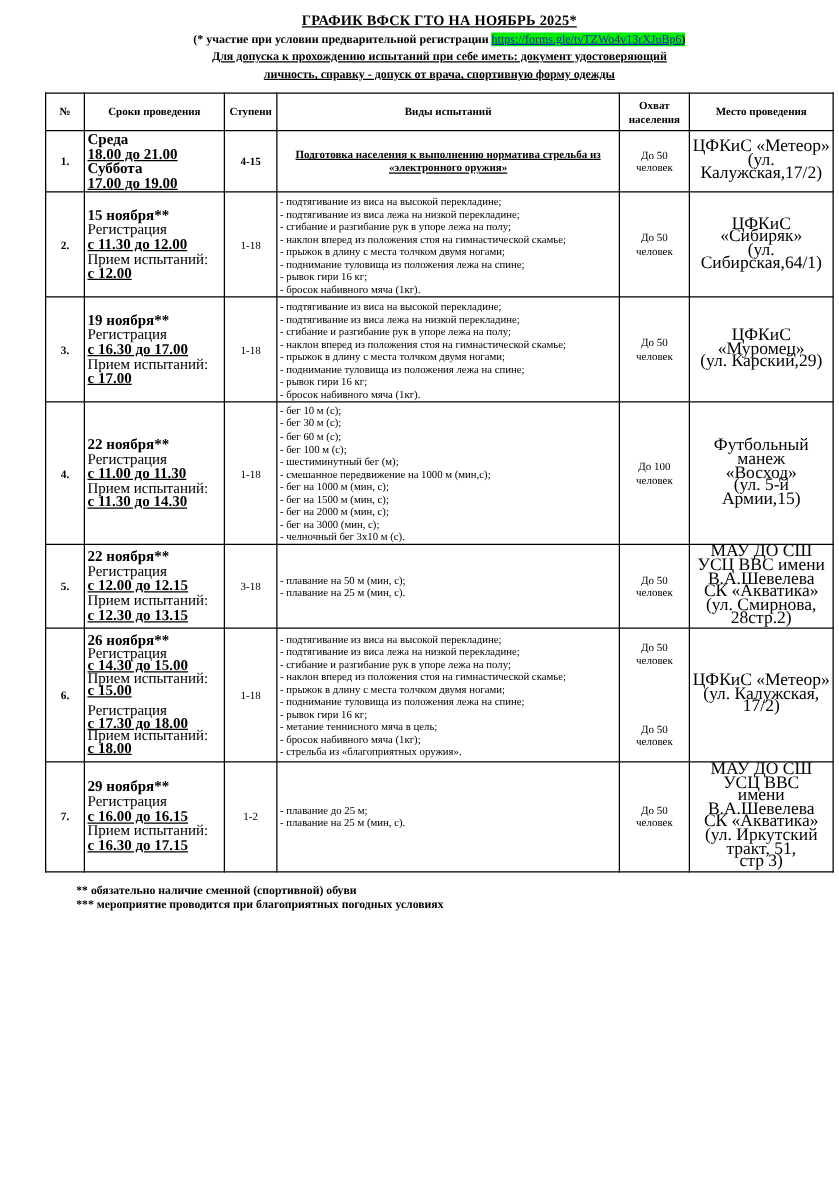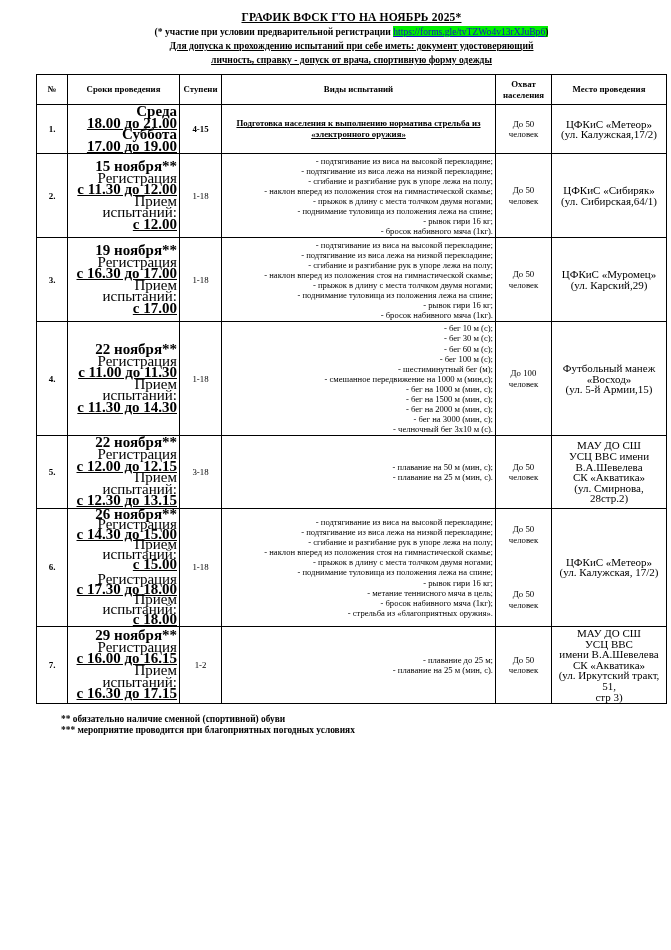--- a/index.html
+++ b/index.html
@@ -25,33 +25,33 @@
     width:630px; margin:9px auto 0 auto;
   }
   .sched th, .sched td { border:1px solid #000; vertical-align:middle; padding:1px 2px; }
   .sched thead tr { height:30px; }
   .sched th { font-size:8.8px; font-weight:bold; text-align:center; line-height:10.5px; }
 
   tr.r1{height:43px} tr.r2{height:84px} tr.r3{height:84px} tr.r4{height:111px}
   tr.r5{height:56px} tr.r6{height:107px} tr.r7{height:67px}
 
   .cell-num { font-size:9px; font-weight:bold; text-align:center; }
-  .cell-schedule { font-size:15px; text-align:right; line-height:11.6px; }
+  .cell-schedule { font-size:12px; text-align:left; line-height:11.6px; }
   tr.r6 .cell-schedule { line-height:9.9px; }
   .sch-b { font-weight:bold; }
   .sch-bu { font-weight:bold; text-decoration:underline; }
   .sch-gap { height:10px; }
   tr.r6 .sch-gap { height:6px; }
   .cell-stages { font-size:8.8px; text-align:center; }
   .cell-stages.bold { font-weight:bold; }
-  .cell-tests { font-size:8.6px; text-align:right; line-height:10.1px; padding-left:5px; }
+  .cell-tests { font-size:8.6px; text-align:left; line-height:10.1px; padding-left:5px; }
   .cell-tests.tests-center { text-align:center; font-weight:bold; font-size:8.8px; line-height:11px; padding:0 10px;text-decoration:underline; }
   .cell-coverage { font-size:8.8px; text-align:center; line-height:10.5px; padding:0 4px; }
   .coverage-block + .coverage-block { margin-top:44px; }
-  .cell-location { font-size:11px; text-align:center; line-height:10.6px; padding:0 3px; }
+  .cell-location { font-size:14px; text-align:center; line-height:10.6px; padding:0 3px; }
 
   
   .footnotes { margin:10px 36px 0 45px; font-size:9.4px; line-height:11.3px; text-align:left; }
   .fn-bold { font-weight:bold; }
   .vk-link { color:#2e4fc7; text-decoration:underline; }
 </style>
 </head>
 <body>
 
 <div class="page">

